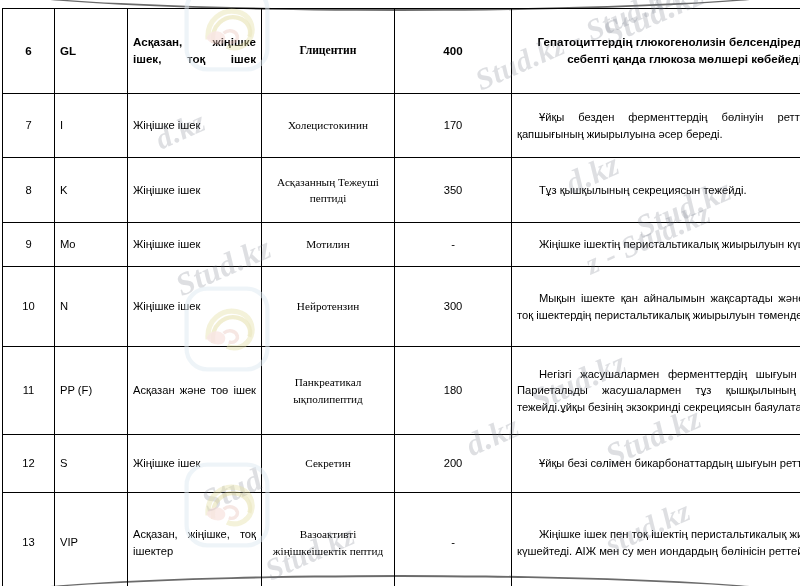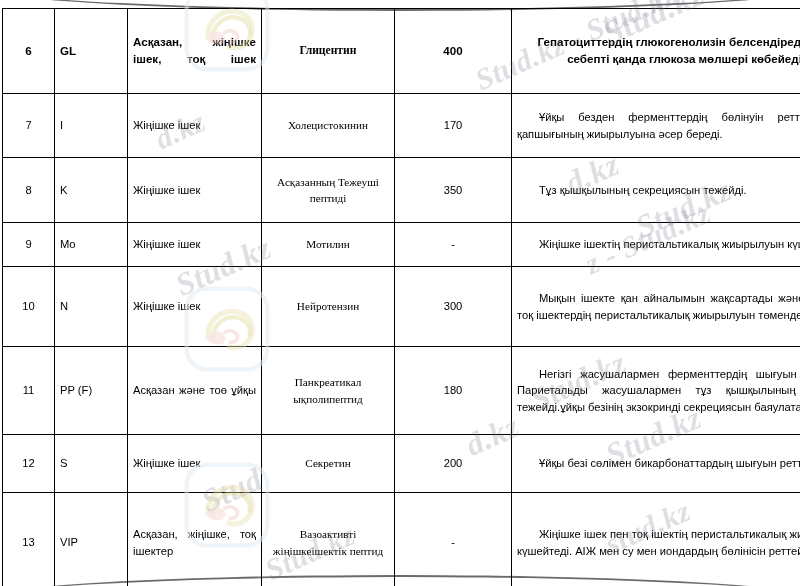--- a/index.html
+++ b/index.html
@@ -202,21 +202,21 @@
             <td class="c-organ center">Жіңішке ішек</td>
             <td class="c-name">Нейротензин</td>
             <td class="c-val">300</td>
             <td class="c-desc">
               <span class="indent">Мықын ішекте қан айналымын жақсартады және жіңішке, тоқ ішектердің перистальтикалық жиырылуын төмендетеді.</span>
             </td>
           </tr>
           <tr style="height: 88px;">
             <td class="c-num">11</td>
             <td class="c-code">PP (F)</td>
-            <td class="c-organ justify-spread">Асқазан және тоө ұйқы</td>
+            <td class="c-organ justify-spread">Асқазан және тоө ішек</td>
             <td class="c-name">Панкреатикал ықполипептид</td>
             <td class="c-val">180</td>
             <td class="c-desc">
               <span class="indent">Негізгі жасушалармен ферменттердің шығуын реттейді. Париетальды жасушалармен тұз қышқылының бөлінуін тежейді.ұйқы безінің экзокринді секрециясын баяулатады.</span>
             </td>
           </tr>
           <tr style="height: 58px;">
             <td class="c-num">12</td>
             <td class="c-code">S</td>
             <td class="c-organ center">Жіңішке ішек</td>

